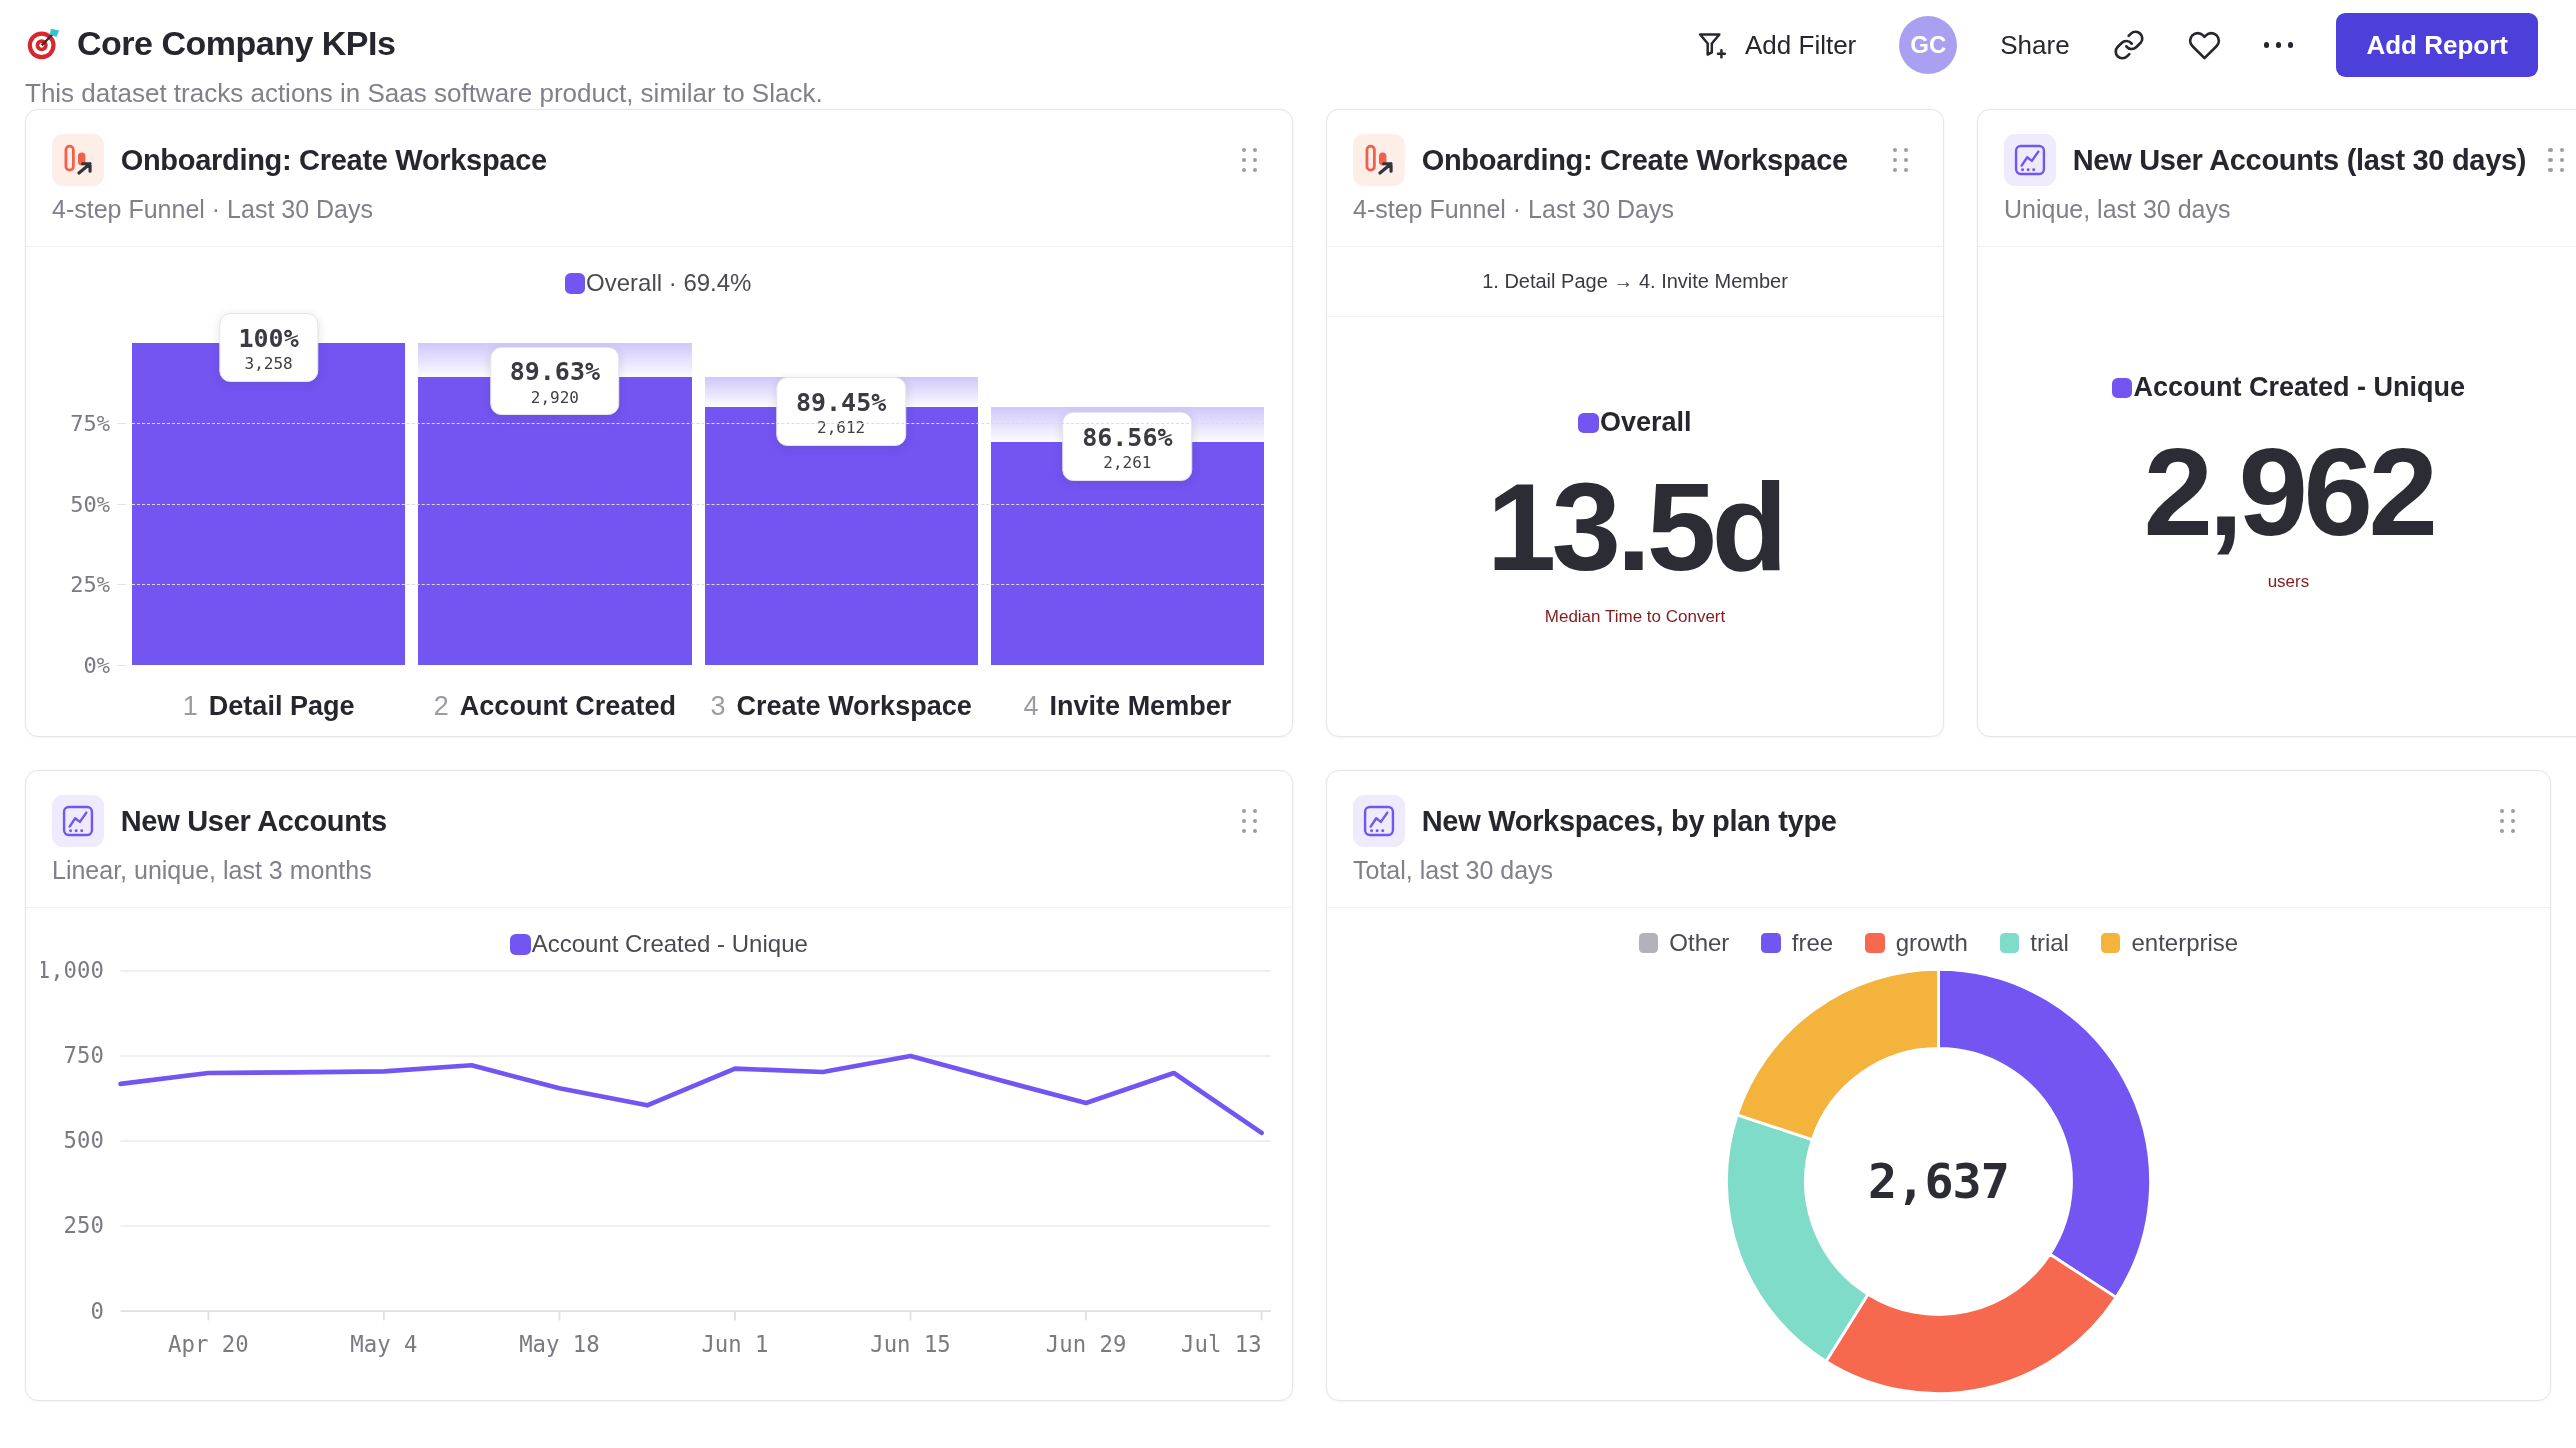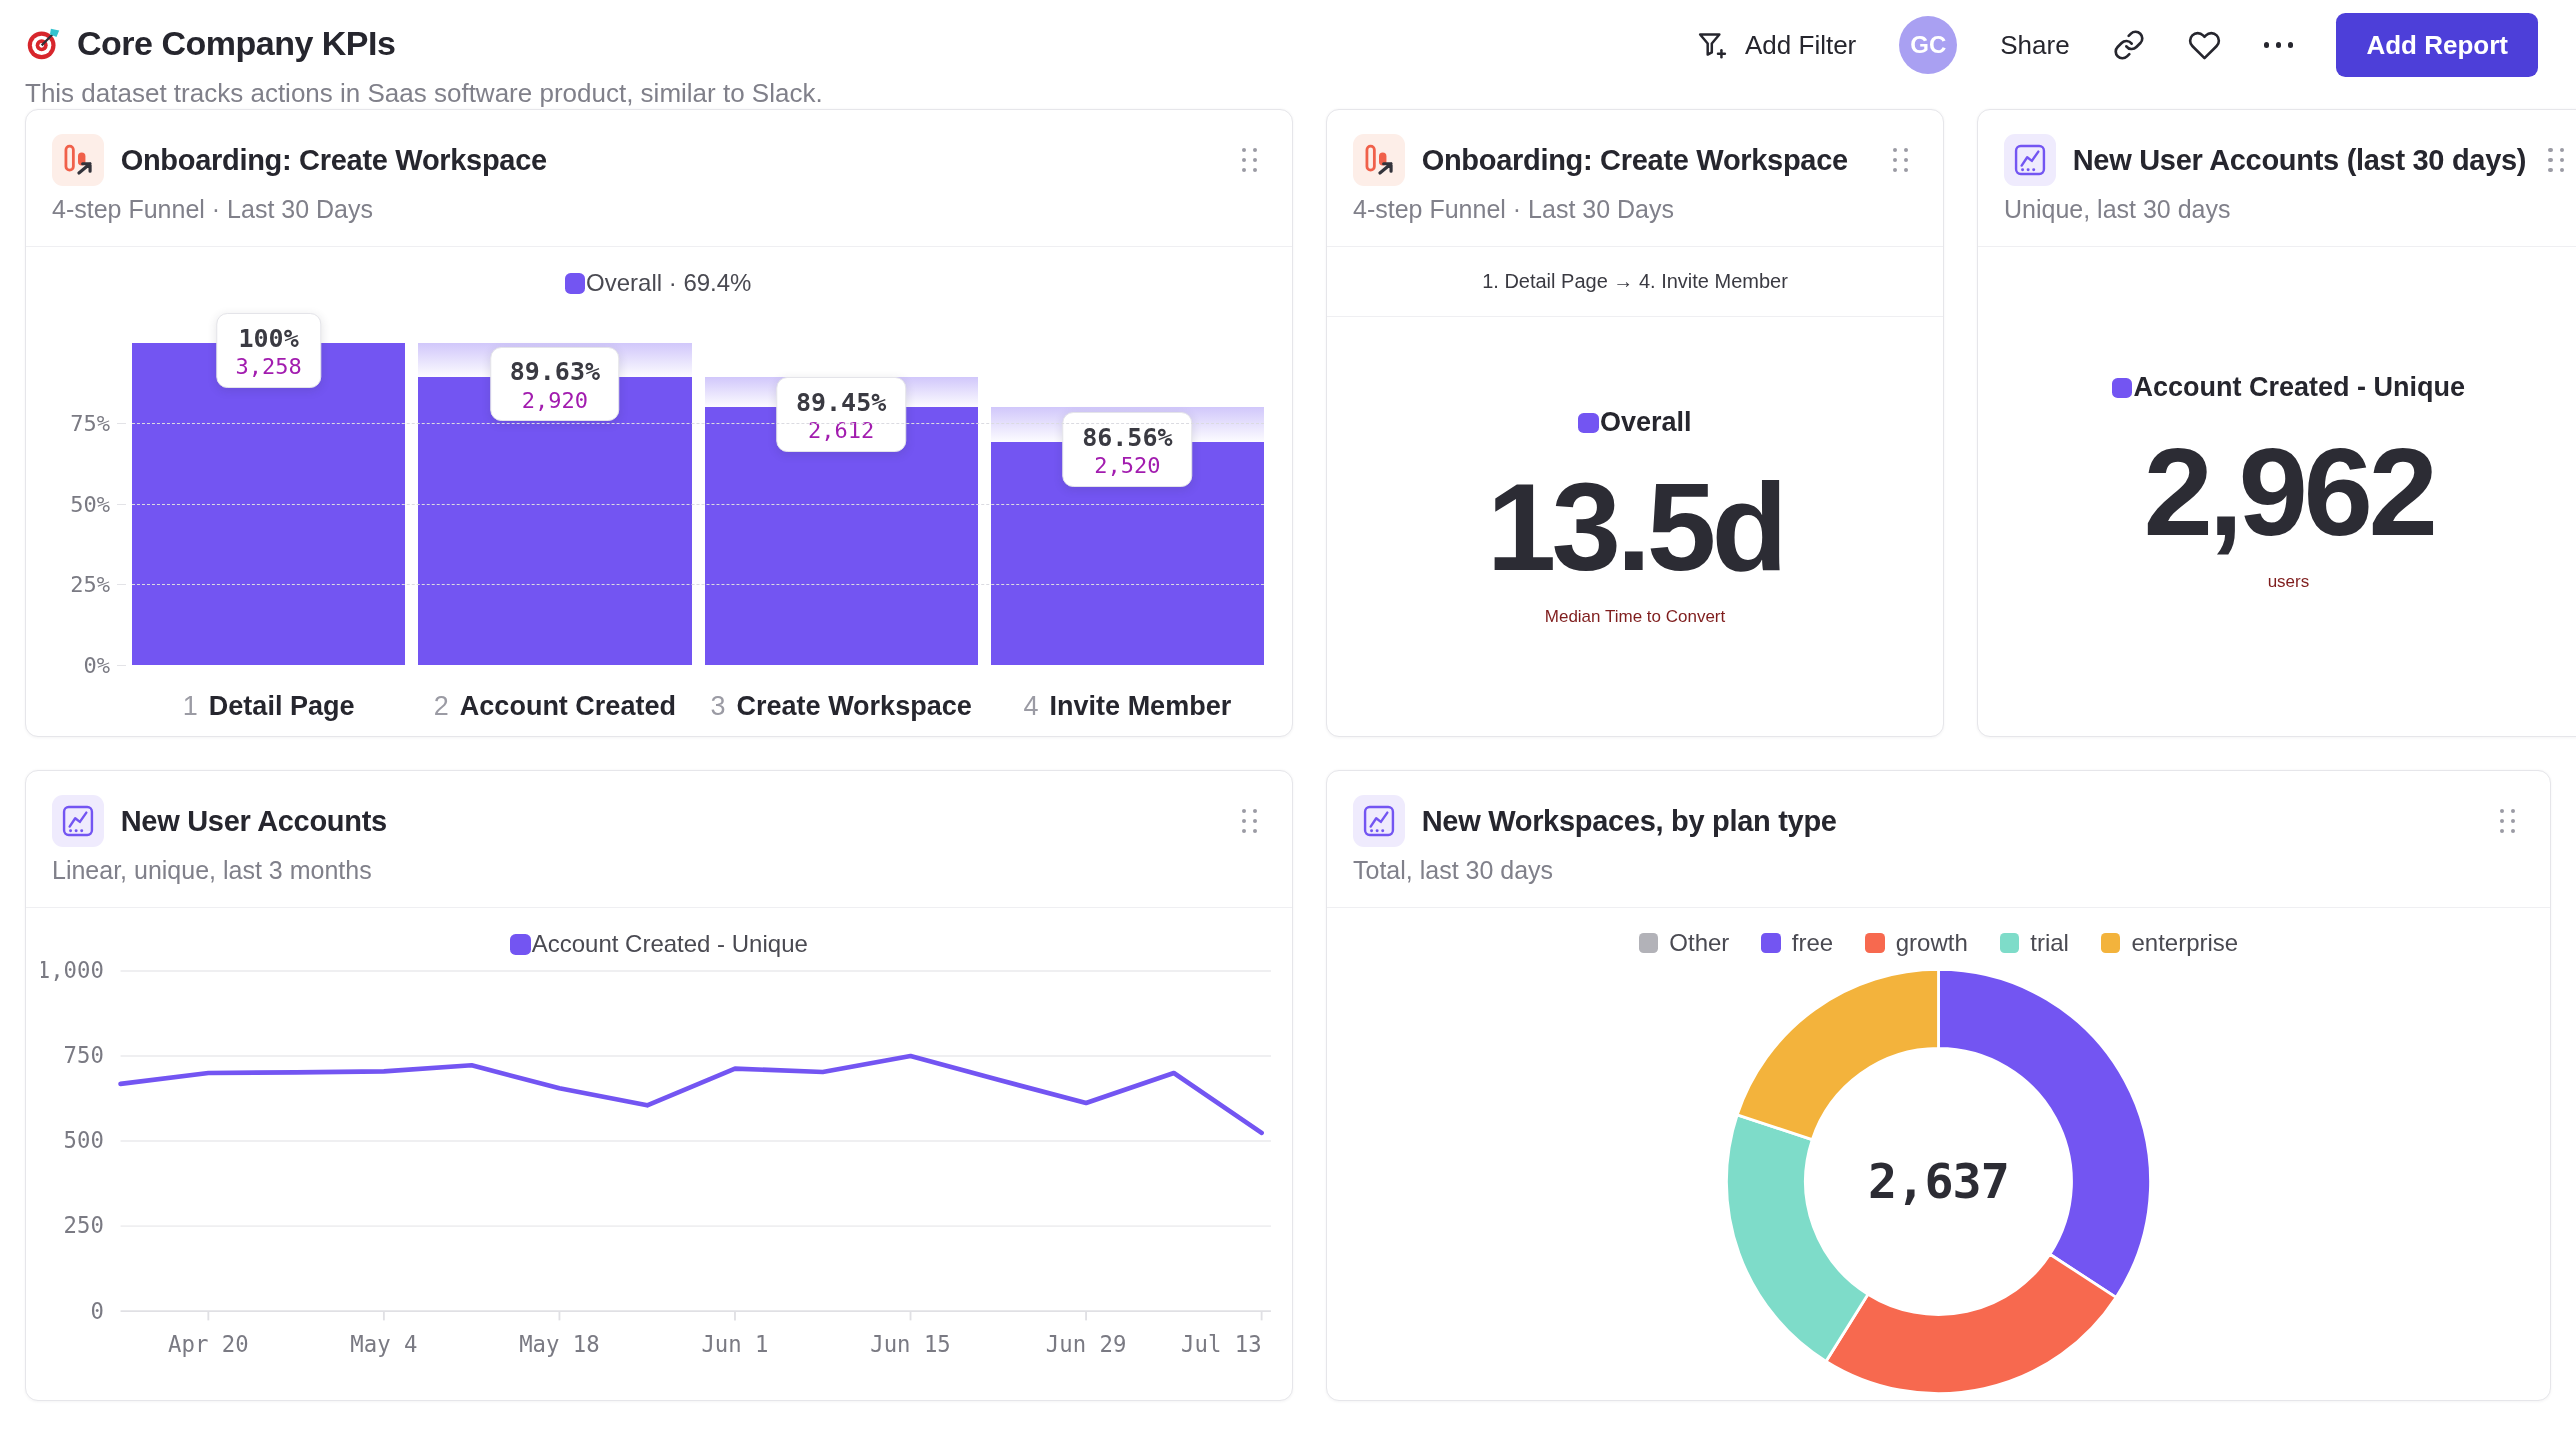--- a/index.html
+++ b/index.html
@@ -59,21 +59,21 @@
   .f-ytick{position:absolute;left:-15px;width:9.3px;border-top:1.9px solid #e3e3e7;z-index:2;}
   .f-bars{display:flex;gap:13px;height:100%;position:relative;z-index:1;}
   .f-col{flex:1 1 0;position:relative;}
   .f-solid{position:absolute;left:0;right:0;bottom:0;background:#7355f2;z-index:3;}
   .f-grad{position:absolute;left:0;right:0;z-index:1;
           background:linear-gradient(180deg,rgba(115,85,242,.33),rgba(115,85,242,.02));}
   .f-tip{position:absolute;left:50%;transform:translateX(-50%);z-index:4;background:#fff;
          border:0.9px solid #e4e4e9;border-radius:11px;box-shadow:0 2.8px 9.3px rgba(40,40,60,.12);
          padding:9.3px 18.6px 7.4px;text-align:center;white-space:nowrap;}
   .f-tip .pct{font-family:"DejaVu Sans Mono",monospace;font-weight:700;font-size:25px;color:#3a3a42;}
-  .f-tip .cnt{font-family:"DejaVu Sans Mono",monospace;font-size:22px;color:#a21caf;margin-top:1.9px;}
+  .f-tip .cnt{font-family:"DejaVu Sans Mono",monospace;font-size:16px;color:#404040;margin-top:1.9px;}
   .f-xrow{display:flex;gap:13px;margin-left:80px;margin-top:26px;}
   .f-xcell{flex:1 1 0;text-align:center;font-size:27px;white-space:nowrap;}
   .f-xcell .idx{color:#9b9ba4;margin-right:11px;}
   .f-xcell .lbl{color:#26262e;font-weight:700;}
 
   
   .range-row{height:69px;display:flex;align-items:center;justify-content:center;
              font-size:20px;color:#3a3a42;}
   .stat{display:flex;flex-direction:column;align-items:center;justify-content:center;}
   .stat-value{font-size:125px;font-weight:700;letter-spacing:-4.6px;color:#2c2c34;margin-top:16.7px;}
@@ -210,21 +210,21 @@
                 <div class="f-tip" style="top: 34px;">
                   <div class="pct">89.45%</div>
                   <div class="cnt">2,612</div>
                 </div>
               </div>
               <div class="f-col">
                 <div class="f-grad" style="bottom: 69.4%; height: 10.77%;"></div>
                 <div class="f-solid" style="height: 69.4%;"></div>
                 <div class="f-tip" style="top: 69px;">
                   <div class="pct">86.56%</div>
-                  <div class="cnt">2,520</div>
+                  <div class="cnt">2,261</div>
                 </div>
               </div>
             </div>
           </div>
         <div class="f-xrow" id="funnelXRow">
             <div class="f-xcell"><span class="idx">1</span><span class="lbl">Detail Page</span></div>
             <div class="f-xcell"><span class="idx">2</span><span class="lbl">Account Created</span></div>
             <div class="f-xcell"><span class="idx">3</span><span class="lbl">Create Workspace</span></div>
             <div class="f-xcell"><span class="idx">4</span><span class="lbl">Invite Member</span></div>
           </div>

